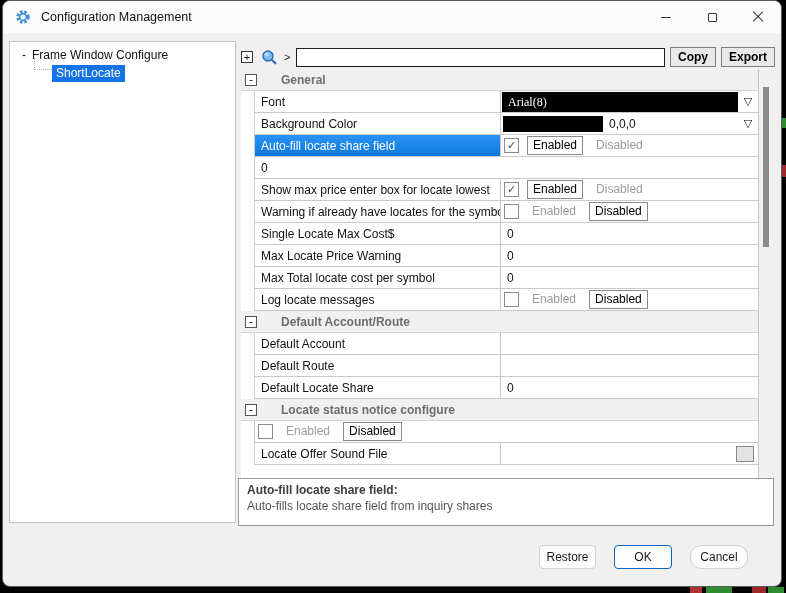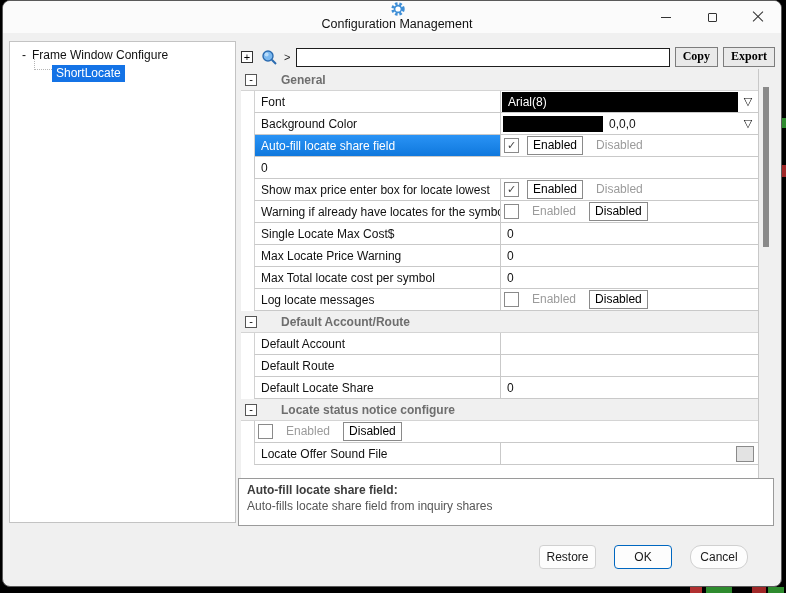--- a/index.html
+++ b/index.html
@@ -7,21 +7,21 @@
   body { background:#000; font-family:"Liberation Sans", sans-serif; position:relative; }
 
   
   .artifact { position:absolute; }
 
   
   .dialog { position:absolute; left:2px; top:0; width:780px; height:587px;
             background:#f0f0f0; border:1px solid #5a5a5a; border-radius:8px; overflow:hidden; }
 
   .titlebar { position:absolute; left:0; top:0; width:100%; height:32px; background:#fbfbfb;
-              display:flex; align-items:center;flex-direction:column; }
+              display:flex; align-items:center; }
   .title-icon { margin-left:12px; width:16px; height:16px; }
   .title-text { margin-left:10px; font-size:12.5px; color:#111; }
   .win-controls { position:absolute; right:0; top:0; height:32px; display:flex; }
   .wc { width:46px; height:32px; display:flex; align-items:center; justify-content:center; cursor:default; }
   .glyph-min { width:10px; height:1px; background:#333; }
   .glyph-max { width:9px; height:9px; border:1px solid #333; border-radius:1px; }
   .glyph-close { position:relative; width:12px; height:12px; }
   .glyph-close i { position:absolute; left:-1px; top:5px; width:14px; height:1px; background:#333; }
   .glyph-close i:first-child { transform:rotate(45deg); }
   .glyph-close i:last-child  { transform:rotate(-45deg); }
@@ -36,39 +36,39 @@
 
   
   .toolbar { position:absolute; left:238px; top:44px; width:534px; height:24px; display:flex; align-items:center; }
   .boxbtn { width:12px; height:12px; border:1px solid #333; background:#fff; font-size:11px; line-height:10px;
             text-align:center; color:#000; flex:none; }
   .tb-mag { margin-left:8px; flex:none; }
   .tb-arrow { margin-left:6px; font-size:11px; color:#222; }
   .tb-input { margin-left:6px; width:378px; height:19px; border:1px solid #1d1d1d; background:#fff;
               font-size:12px; padding:0 4px; font-family:"Liberation Sans",sans-serif; }
   .tb-btn { margin-left:5px; height:20px; padding:1px 7px 2px 7px; background:#e9e9e9; border:1px solid #7d7d7d;
-            font-size:12px; font-weight:700; color:#000; font-family:Liberation Serif, serif; cursor:default; }
+            font-size:12px; font-weight:700; color:#000; font-family:Liberation Sans, sans-serif; cursor:default; }
 
   
   .grid { position:absolute; left:238px; top:68px; width:518px; height:409px; background:#fff;
           border-right:1px solid #c8c8c8; overflow:hidden; }
   .grow { display:flex; height:22px; align-items:stretch; }
   .rmargin { width:13px; background:#fff; flex:none; }
   .lcell { width:246px; flex:none; border-left:1px solid #d2d2d2; border-bottom:1px solid #c9c9c9;
            font-size:12px; color:#111; padding:4px 4px 0 6px; white-space:nowrap; overflow:hidden; }
   .lcell.hl { background:linear-gradient(#2a93f5,#0f78dd); color:#fff; }
   .vcell { flex:1; border-left:1px solid #c9c9c9; border-bottom:1px solid #c9c9c9; display:flex;
            align-items:center; font-size:12px; color:#111; overflow:hidden; }
   .vtext { padding-left:6px; }
   .section { background:#f0f0f0; border-bottom:1px solid #d4d4d4; align-items:center; }
   .secbox { width:12px; height:12px; border:1px solid #555; background:#fff; font-size:11px; line-height:9px;
             text-align:center; color:#000; margin-left:4px; flex:none; }
   .sectitle { margin-left:24px; font-size:12px; font-weight:700; color:#6e6e6e; }
 
-  .fontval { flex:1; background:#000; color:#fff; height:20px; margin:1px 0 1px 1px; padding:3px 0 0 6px; font-size:12px; }
+  .fontval { flex:1; background:#000; color:#fff; height:20px; margin:1px 0 1px 1px; padding:3px 0 0 6px; font-size:12px;font-family:Liberation Serif, serif; }
   .dd { width:20px; text-align:center; color:#000; font-size:11px; flex:none; }
   .swatch { width:100px; height:16px; background:#000; margin-left:2px; flex:none; }
   .spacer { flex:1; }
   .cols { padding-left:2px; }
   .colcell { background:#fafafa; border-right:1px solid #9a9a9a; border-top:1px solid #c9c9c9;
              padding:3px 6px 2px 6px; font-size:12px; color:#111; height:21px; white-space:nowrap; }
   .colcell:first-child { border-left:1px solid #c9c9c9; }
   .cb { width:15px; height:15px; border:1px solid #8a8a8a; background:#fff; margin-left:3px;
         display:flex; align-items:center; justify-content:center; font-size:11px; color:#444; flex:none; }
   .opt { margin-left:8px; padding:1px 5px 2px 5px; font-size:12px; }

